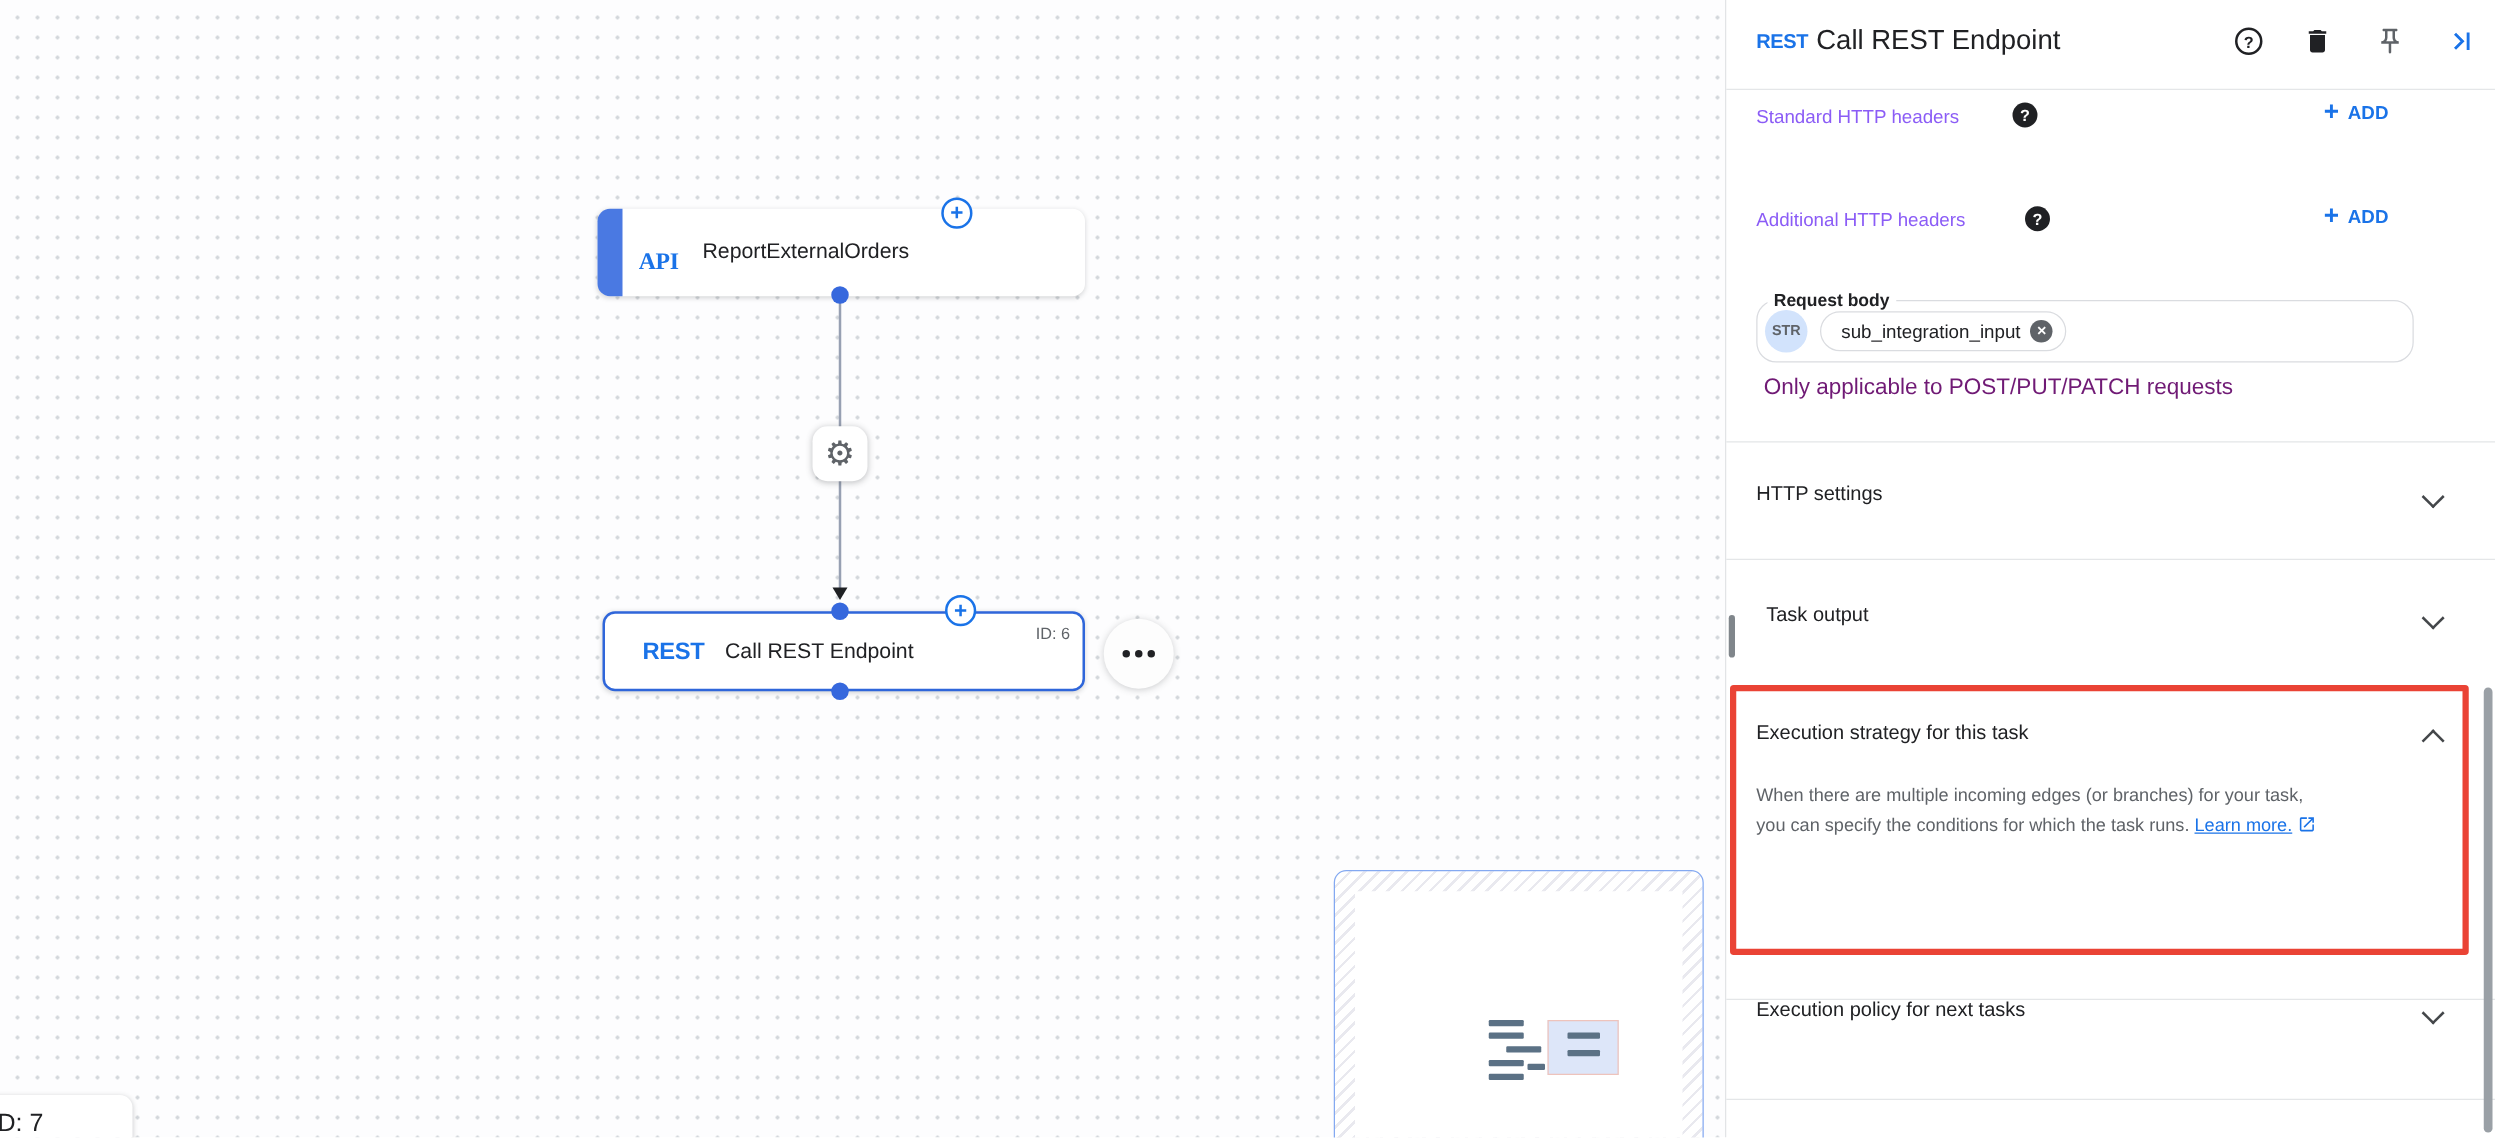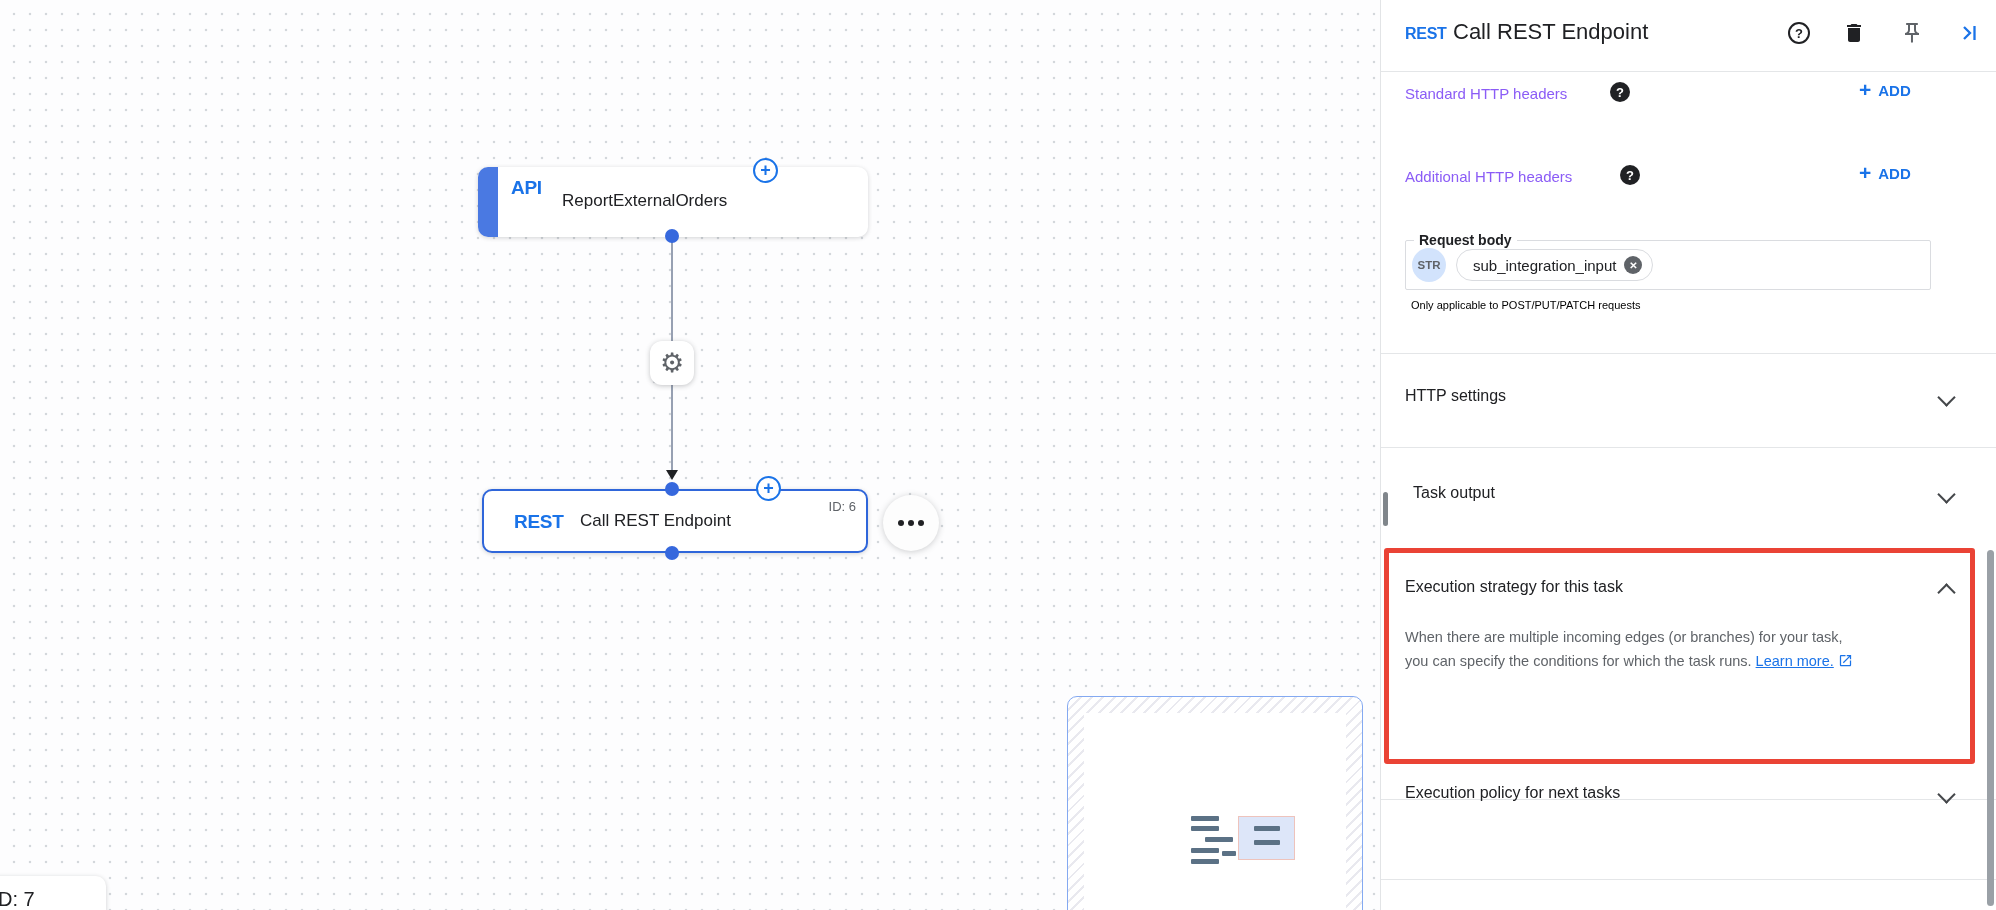--- a/index.html
+++ b/index.html
@@ -42,30 +42,30 @@
   .divider{left:0;width:616px;height:1px;background:#e4e6e8;}
   .row-label{font-size:15px;color:#8b5cf6;}
   .help-filled{width:20px;height:20px;border-radius:50%;background:#202124;color:#fff;
     display:flex;align-items:center;justify-content:center;font-size:13px;font-weight:700;}
   .help-filled::before{content:"?";}
   .help-outline{width:22px;height:22px;border-radius:50%;border:2px solid #202124;box-sizing:border-box;
     display:flex;align-items:center;justify-content:center;font-size:13px;font-weight:700;color:#202124;}
   .help-outline::before{content:"?";}
   .add-btn{display:flex;align-items:center;gap:7px;color:#1a73e8;font-weight:700;font-size:15px;cursor:pointer;}
   .add-btn::before{content:"+";font-size:21px;font-weight:700;line-height:1;margin-top:-2px;}
-  .fieldset{border:1px solid #dadce0;border-radius:2px;box-sizing:border-box;background:#fff;}
+  .fieldset{border:1px solid #dadce0;border-radius:16px;box-sizing:border-box;background:#fff;}
   .float-label{position:absolute;top:-9px;background:#fff;padding:0 5px;font-size:14px;font-weight:700;color:#202124;}
   .str-chip{width:34px;height:34px;border-radius:50%;background:#d2e3fc;color:#5f6368;
     display:flex;align-items:center;justify-content:center;font-size:11.5px;font-weight:700;}
   .var-chip{display:flex;align-items:center;gap:8px;border:1px solid #dadce0;border-radius:17px;
     padding:6px 10px 6px 16px;font-size:15px;color:#202124;background:#fff;}
   .chip-x{width:18px;height:18px;border-radius:50%;background:#5f6368;color:#fff;display:flex;
     align-items:center;justify-content:center;font-size:10px;font-weight:700;}
   .chip-x::before{content:"\2715";}
-  .helper-text{font-size:11px;color:#000000;}
+  .helper-text{font-size:18px;color:#701a75;}
   .section-label{font-size:16px;font-weight:500;color:#202124;}
   .chev{width:11px;height:11px;border-right:2px solid #44474a;border-bottom:2px solid #44474a;display:inline-block;}
   .chev-down{transform:rotate(45deg);}
   .chev-up{transform:rotate(-135deg);}
   .red-box{border:5px solid #ea4335;border-radius:3px;box-sizing:border-box;}
   .desc{font-size:14.5px;color:#5f6368;line-height:24px;}
   .link{color:#1a73e8;text-decoration:underline;cursor:pointer;}
   .caret{width:0;height:0;border-left:6px solid transparent;border-right:6px solid transparent;
     border-top:7px solid #5f6368;}
   .scroll-thumb{background:#9aa0a6;border-radius:4px;}
@@ -77,21 +77,21 @@
 <div class="screen">
 
   <div class="abs canvas">
 
     <div class="abs edge-line" style="left:671px;top:240px;height:236px;"></div>
     <div class="abs gear-chip" style="left:650px;top:341px;"></div>
     <div class="abs edge-arrow" style="left:666px;top:470px;"></div>
 
     <div class="abs node" style="left:478px;top:167px;width:390px;height:70px;">
       <div class="abs node-accent"></div>
-      <span class="abs node-badge" style="left:33px;top:10px;">API</span>
+      <span class="abs node-badge" style="left:33px;top:32px;font-family:Liberation Serif, serif;">API</span>
       <span class="abs node-label" style="left:84px;top:24px;">ReportExternalOrders</span>
     </div>
     <div class="abs plus-circle" style="left:753px;top:158px;"></div>
     <div class="abs edge-dot" style="left:665px;top:229px;"></div>
 
     <div class="abs node" style="left:482px;top:489px;width:386px;height:64px;border:2px solid #2f66da;box-sizing:border-box;">
       <span class="abs node-badge" style="left:30px;top:20px;">REST</span>
       <span class="abs node-label" style="left:96px;top:20px;">Call REST Endpoint</span>
       <span class="abs node-id" style="right:10px;top:8px;">ID: 6</span>
     </div>
@@ -191,21 +191,21 @@
       <span>you can specify the conditions for which the task runs.</span>
       <span class="link">Learn more.</span>
       <svg width="15" height="15" viewBox="0 0 24 24" style="vertical-align:-2px;">
         <path fill="#1a73e8" d="M19 19H5V5h7V3H5c-1.1 0-2 .9-2 2v14c0 1.1.9 2 2 2h14c1.1 0 2-.9 2-2v-7h-2v7zM14 3v2h3.59l-9.83 9.83 1.41 1.41L19 6.41V10h2V3h-7z"></path>
       </svg>
     </div>
     <div class="abs desc" style="left:24px;top:625px;">When there are multiple incoming edges (or branches) for your task,</div>
 
     <div class="abs divider" style="top:799px;"></div>
 
-    <div class="abs" style="left:0;top:772px;width:616px;height:48px;">
+    <div class="abs" style="left:0;top:788px;width:616px;height:48px;">
       <span class="abs section-label" style="left:24px;top:12px;">Execution policy for next tasks</span>
       <span class="abs chev chev-down" style="left:559px;top:16px;"></span>
     </div>
     <div class="abs divider" style="top:879px;"></div>
 
     <div class="abs scroll-thumb" style="left:606px;top:550px;width:7px;height:356px;"></div>
   </div>
 </div>
 
 </body></html>

